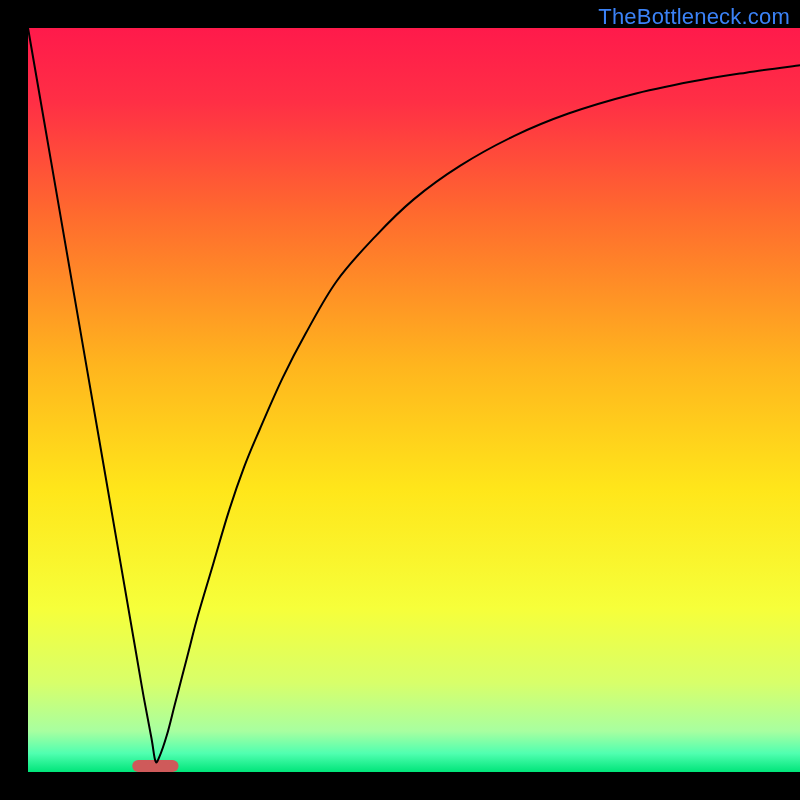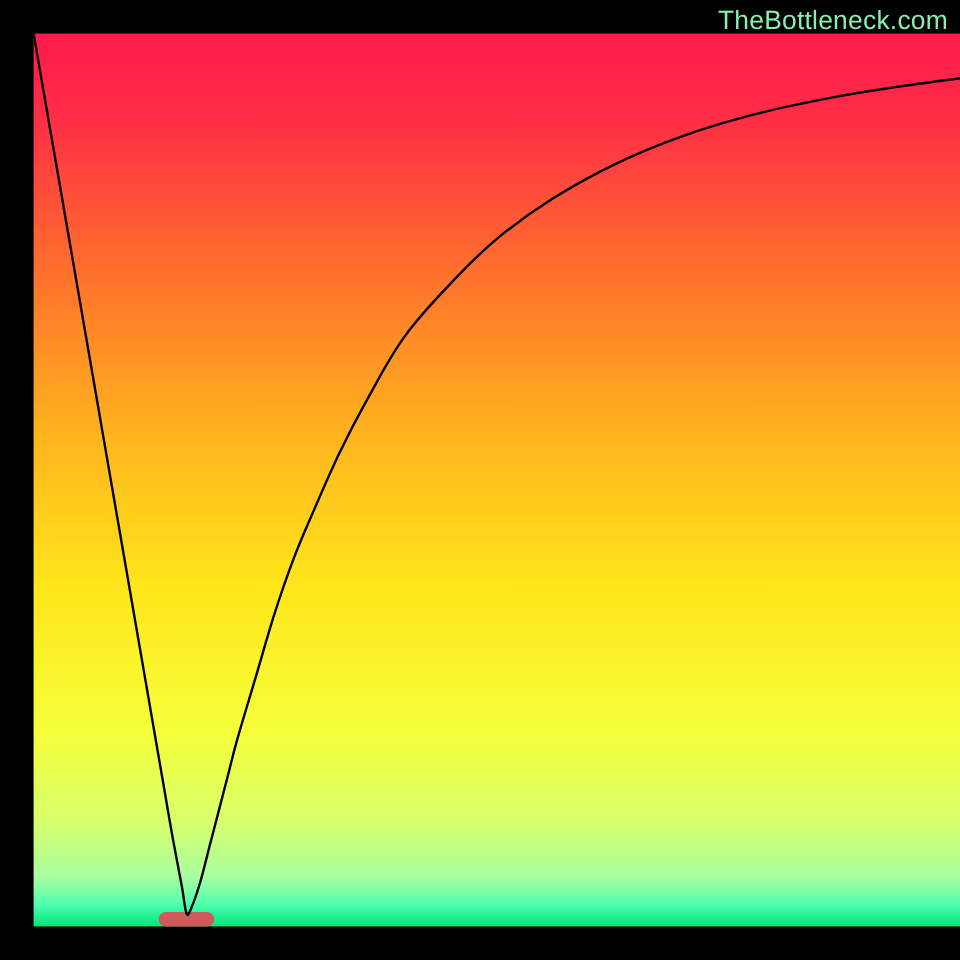--- a/index.html
+++ b/index.html
@@ -13,21 +13,21 @@
   }
   #container {
     position: relative;
     width: 800px;
     height: 800px;
   }
   #watermark {
     position: absolute;
     top: 4px;
     right: 10px;
-    color: #86efac;
+    color: #3b82f6;
     font-size: 22px;
     font-weight: 400;
     z-index: 10;
     letter-spacing: 0.2px;
   }
   svg {
     display: block;
     position: absolute;
     left: 0;
     top: 0;

